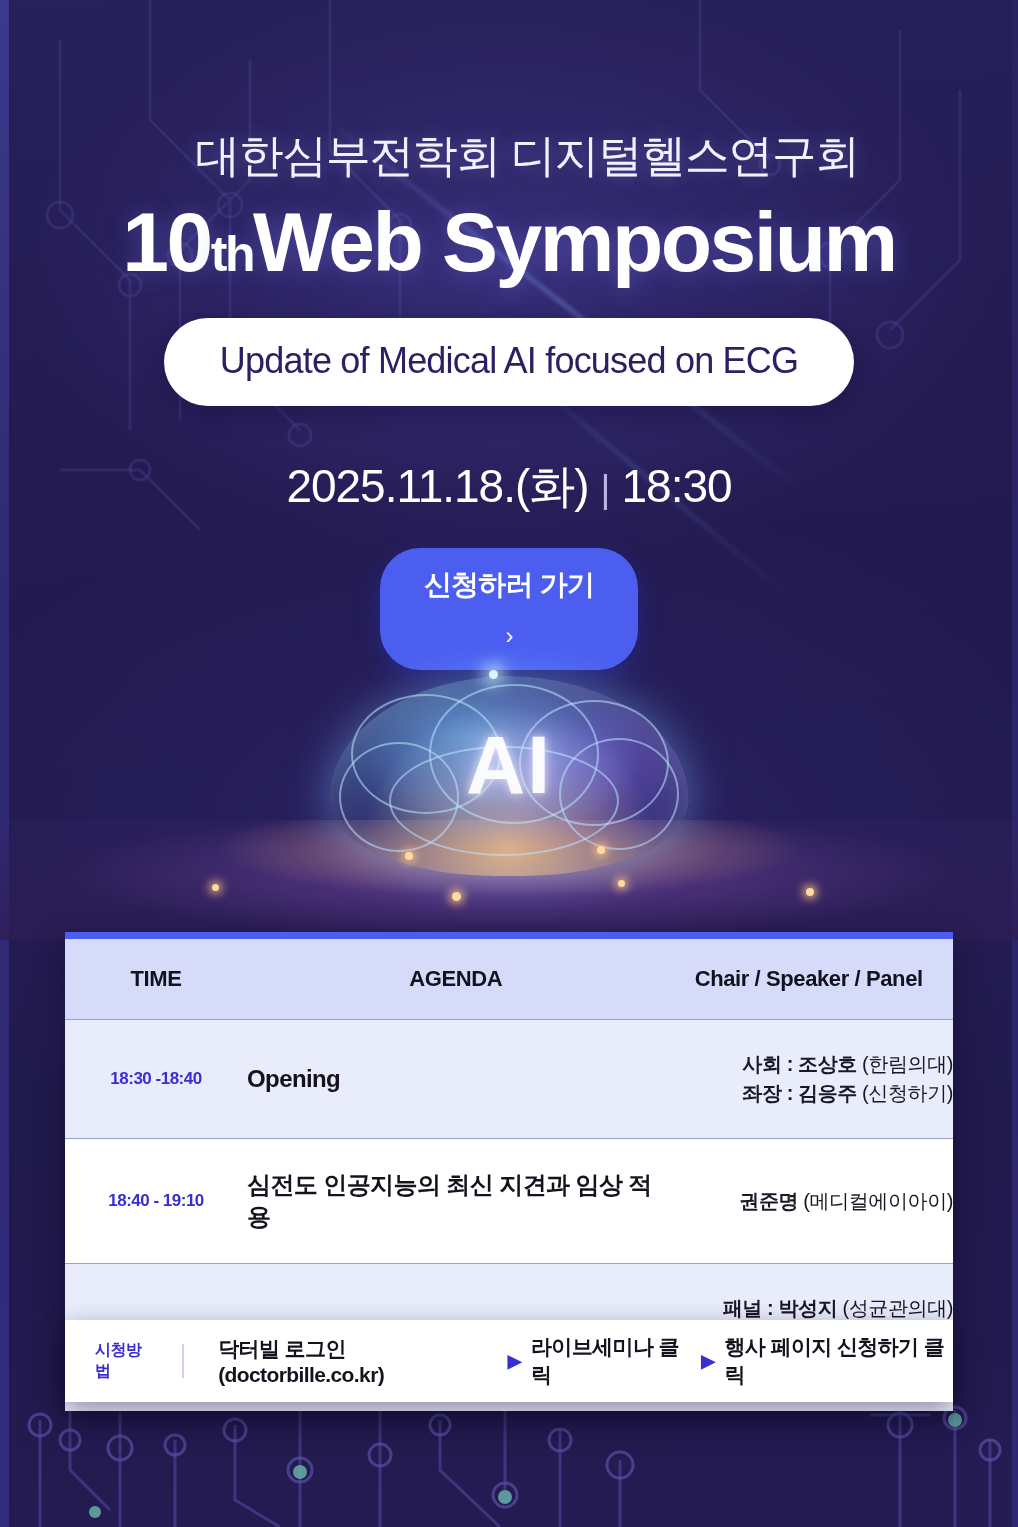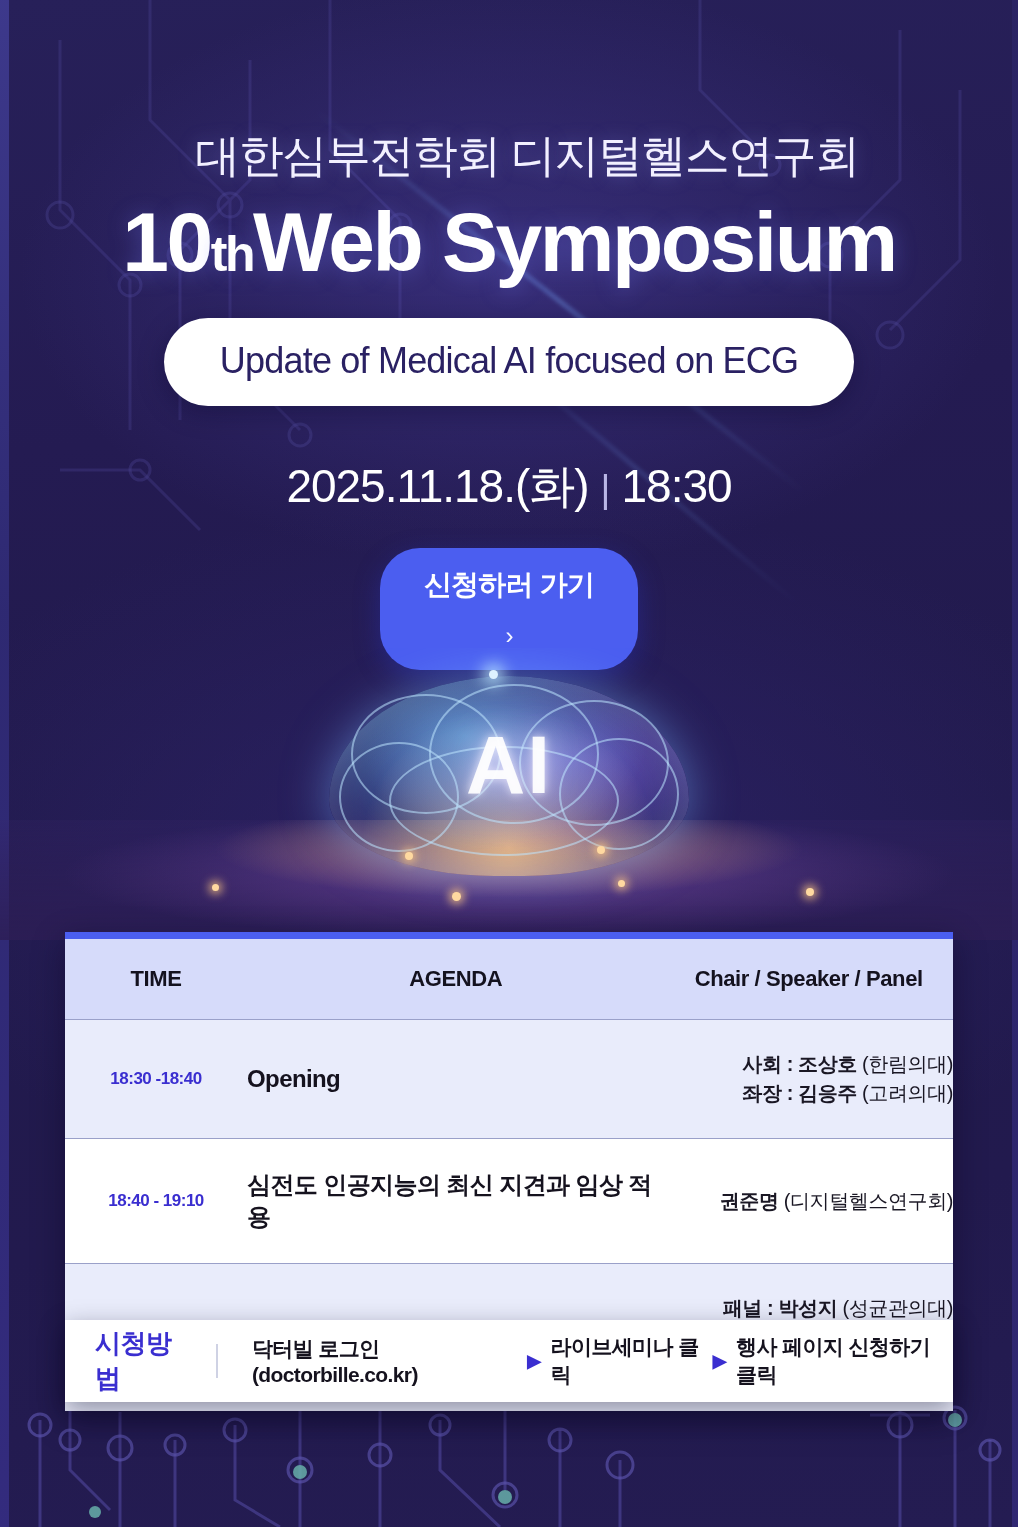--- a/index.html
+++ b/index.html
@@ -161,21 +161,21 @@
   .t-people .nm  { font-weight:700; }
   .t-people .aff { font-weight:400; }
 
   
   .howto {
     position:absolute; left:65px; top:1320px; width:888px; height:82px;
     background:#ffffff; display:flex; align-items:center;
     box-shadow:0 8px 24px rgba(8,4,30,.4);
   }
   .howto .lab {
-    color:#3a2ed0; font-size:26px; font-weight:700;
+    color:#3a2ed0; font-size:16px; font-weight:700;
     letter-spacing:-0.5px; padding:0 28px 0 30px;
   }
   .howto .div { width:2px; height:34px; background:#cfd2e4; }
   .howto .steps {
     color:#15121e; font-size:21px; font-weight:700;
     letter-spacing:-0.6px; padding-left:34px;
     display:flex; align-items:center; gap:10px;
   }
   .howto .arw { color:#3a2ed0; font-size:18px; }
 </style>
@@ -315,31 +315,31 @@
       </thead>
       <tbody>
         <tr class="alt">
           <td class="t-time">18:30 -18:40</td>
           <td class="t-agenda">Opening</td>
           <td class="t-people">
             <div>
               <span class="nm">사회 : </span><span class="nm">조상호</span><span class="aff"> (한림의대)</span>
             </div>
             <div>
-              <span class="nm">좌장 : </span><span class="nm">김응주</span><span class="aff"> (고려의대)</span>
+              <span class="nm">좌장 : </span><span class="nm">김응주</span><span class="aff"> (신청하기)</span>
             </div>
           </td>
         </tr>
 
         <tr class="plain">
           <td class="t-time">18:40 - 19:10</td>
           <td class="t-agenda">심전도 인공지능의 최신 지견과 임상 적용</td>
           <td class="t-people">
             <div>
-              <span class="nm">권준명</span><span class="aff"> (디지털헬스연구회)</span>
+              <span class="nm">권준명</span><span class="aff"> (메디컬에이아이)</span>
             </div>
           </td>
         </tr>
 
         <tr class="alt">
           <td class="t-time">19:10 - 19:40</td>
           <td class="t-agenda">Panel Discussion</td>
           <td class="t-people">
             <div>
               <span class="nm">패널 : </span><span class="nm">박성지</span><span class="aff"> (성균관의대)</span>

